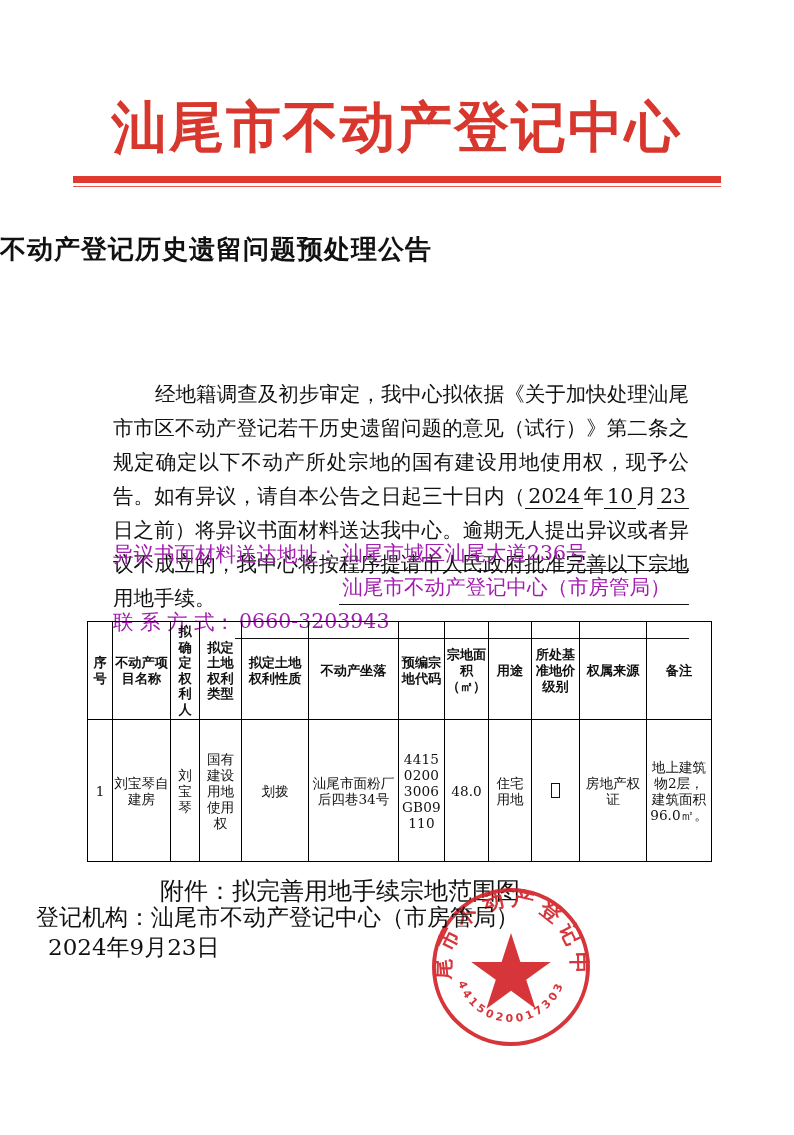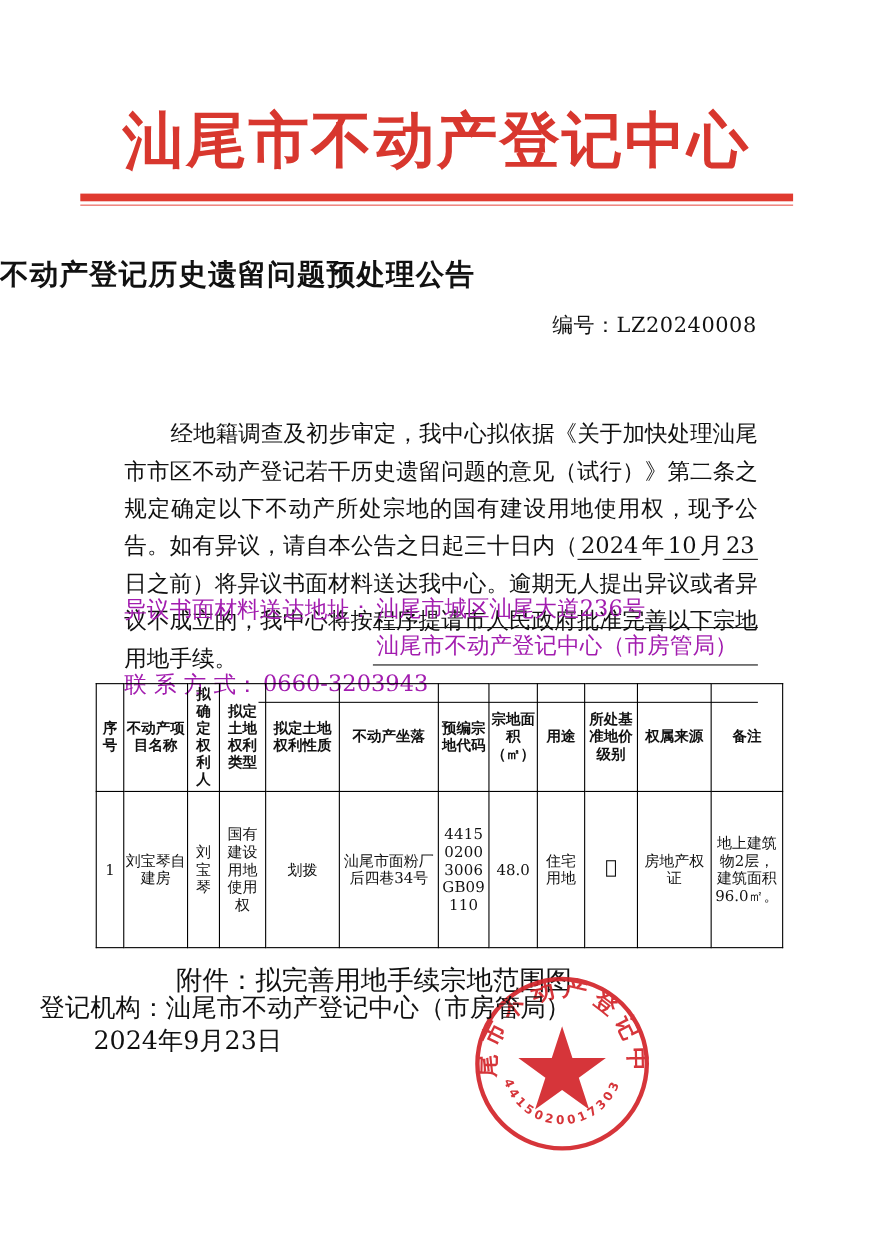--- a/index.html
+++ b/index.html
@@ -198,21 +198,21 @@
     left: 0;
     width: 794px;
     text-align: left;
     font-family: "DejaVu Serif", "Liberation Serif", serif;
     font-size: 23px;
     line-height: 30px;
     color: #111;
     z-index: 3;
   }
   .sign-org { padding-left: 36px; }
-  .sign-date { padding-left: 48px; margin-left: 37px; }
+  .sign-date { padding-left: 48px; }
 
   
   .seal {
     position: absolute;
     top: 884px;
     left: 428px;
     width: 166px;
     height: 166px;
     z-index: 2;
     opacity: 0.92;
@@ -225,23 +225,20 @@
 <div class="page">
 
   <div class="masthead">
     <div class="masthead-title">汕尾市不动产登记中心</div>
   </div>
   <div class="masthead-rule"></div>
   <div class="masthead-rule-thin"></div>
 
   <div class="doc-title">不动产登记历史遗留问题预处理公告</div>
 
-  <div class="doc-number">
-    <span>编号：</span><span>LZ20240008</span>
-  </div>
 
   <div class="body-block">
     <p class="para"><span class="indent"></span><span>经地籍调查及初步审定，我中心拟依据《关于加快处理汕尾市市区不动产登记若干历史遗留问题的意见（试行）》第二条之规定确定以下不动产所处宗地的国有建设用地使用权，现予公告。如有异议，请自本公告之日起三十日内（</span><span class="u-date">2024</span><span>年</span><span class="u-date">10</span><span>月</span><span class="u-date">23</span><span>日</span><span>之前）将异议书面材料送达我中心。逾期无人提出异议或者异议不成立的，我中心将按程序提请市人民政府批准完善以下宗地用地手续。</span></p>
   </div>
 
   <div class="addr-block">
     <div class="addr-row">
       <span class="addr-label">异议书面材料送达地址：</span>
       <span class="addr-value">汕尾市城区汕尾大道236号</span>
     </div>

